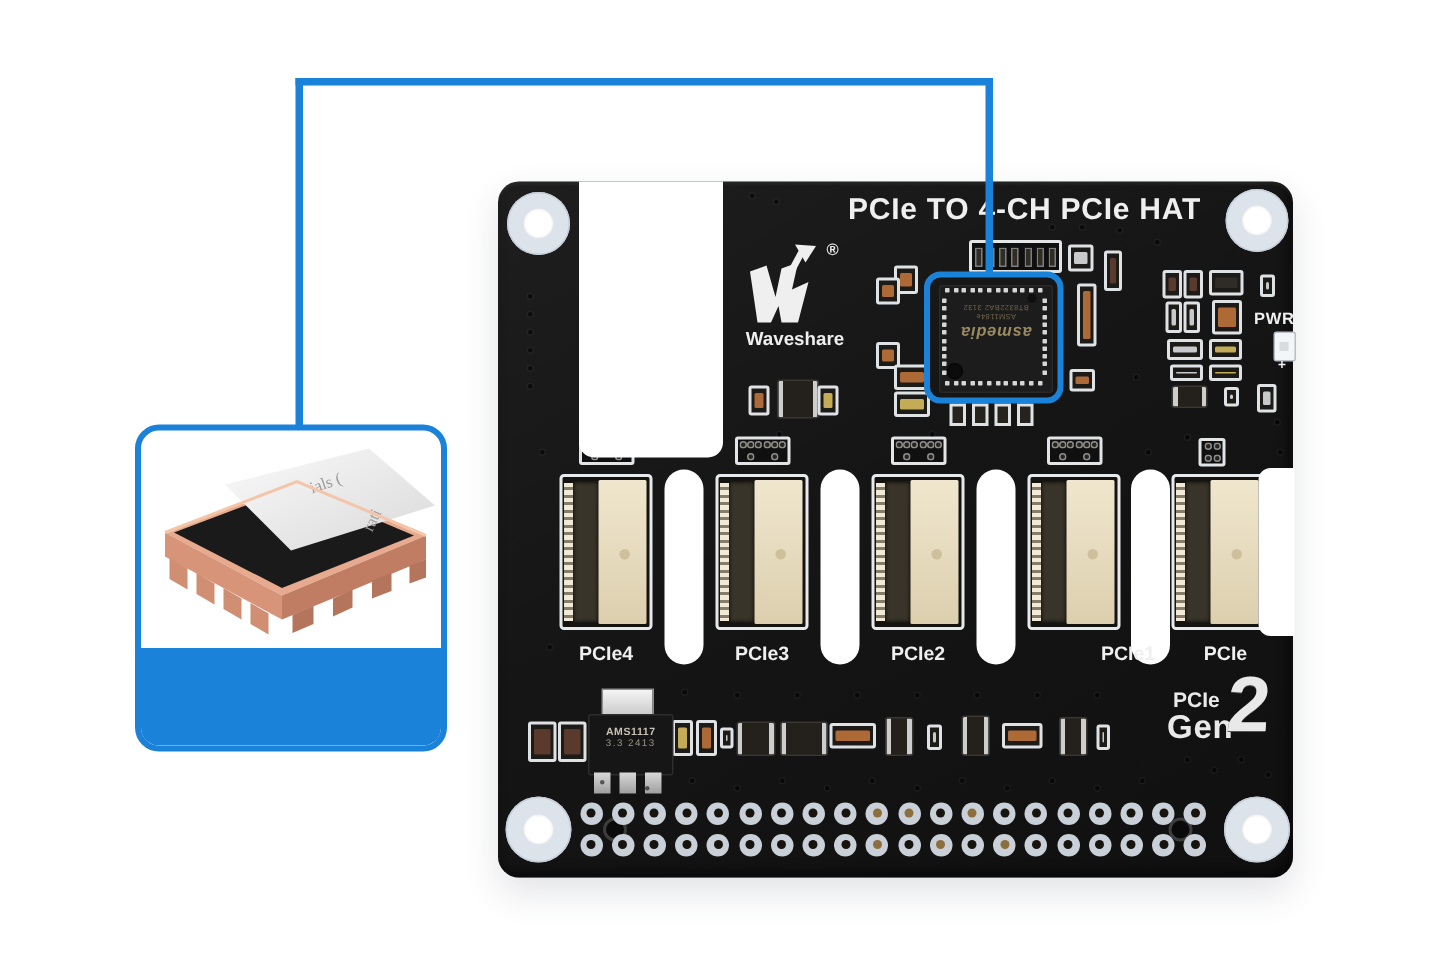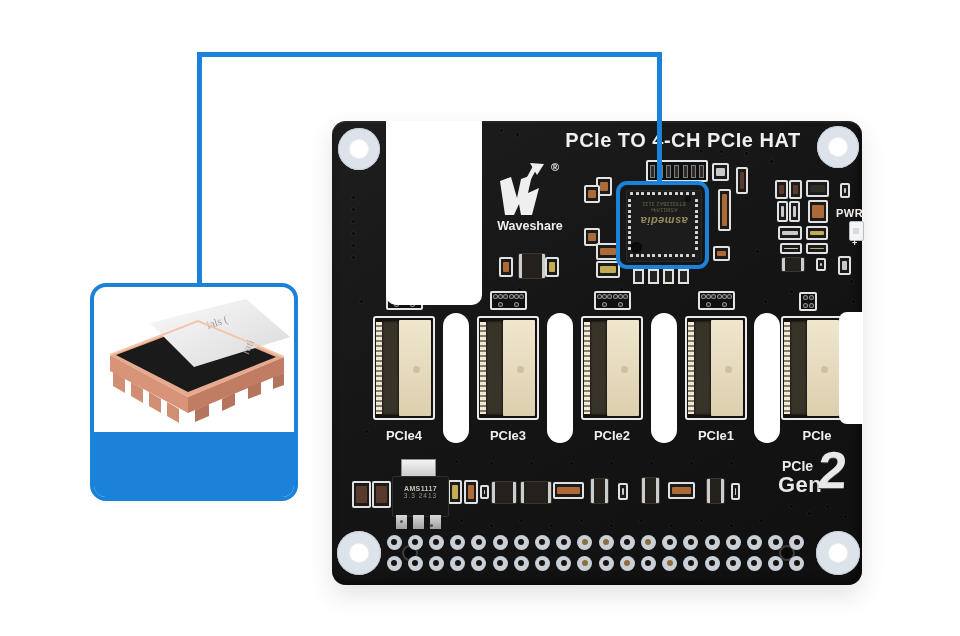--- a/index.html
+++ b/index.html
@@ -226,21 +226,21 @@
   <div class="conn" style="left:781px">
       <div class="conn-slot"></div>
       <div class="conn-body"></div>
       <div class="conn-teeth"></div>
       <div class="conn-dot"></div>
     </div>
 
   <div class="silk port-label" style="left:372px">PCIe4</div>
   <div class="silk port-label" style="left:476px">PCIe3</div>
   <div class="silk port-label" style="left:580px">PCIe2</div>
-  <div class="silk port-label" style="left:684px">PCIe1</div>
+  <div class="silk port-label" style="left:720px">PCIe1</div>
   <div class="silk port-label" style="left:785px">PCIe</div>
 
   <div class="silk pwr-label">PWR</div>
   <div class="led"></div>
   <div class="plus">+</div>
 
   <i class="c cap-o" style="left:596px;top:177px;width:16px;height:19px"></i>
   <i class="c cap-o" style="left:584px;top:185px;width:16px;height:18px"></i>
   <i class="c cap-o" style="left:584px;top:228px;width:16px;height:18px"></i>
   <i class="c cap-o" style="left:596px;top:243px;width:24px;height:17px"></i>

